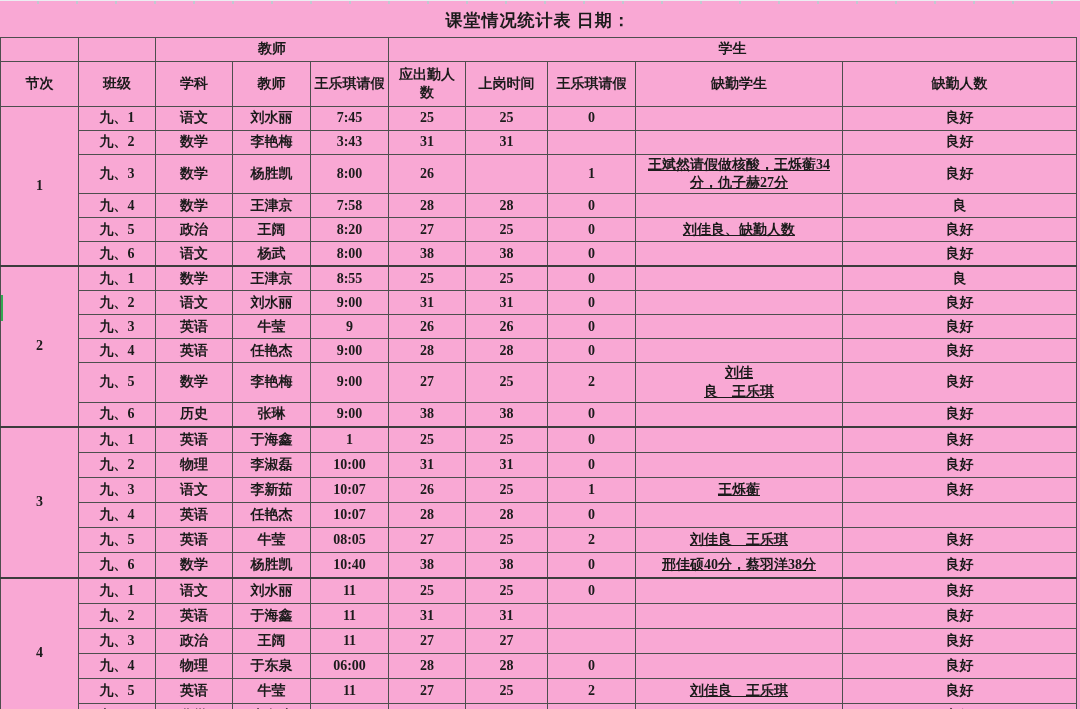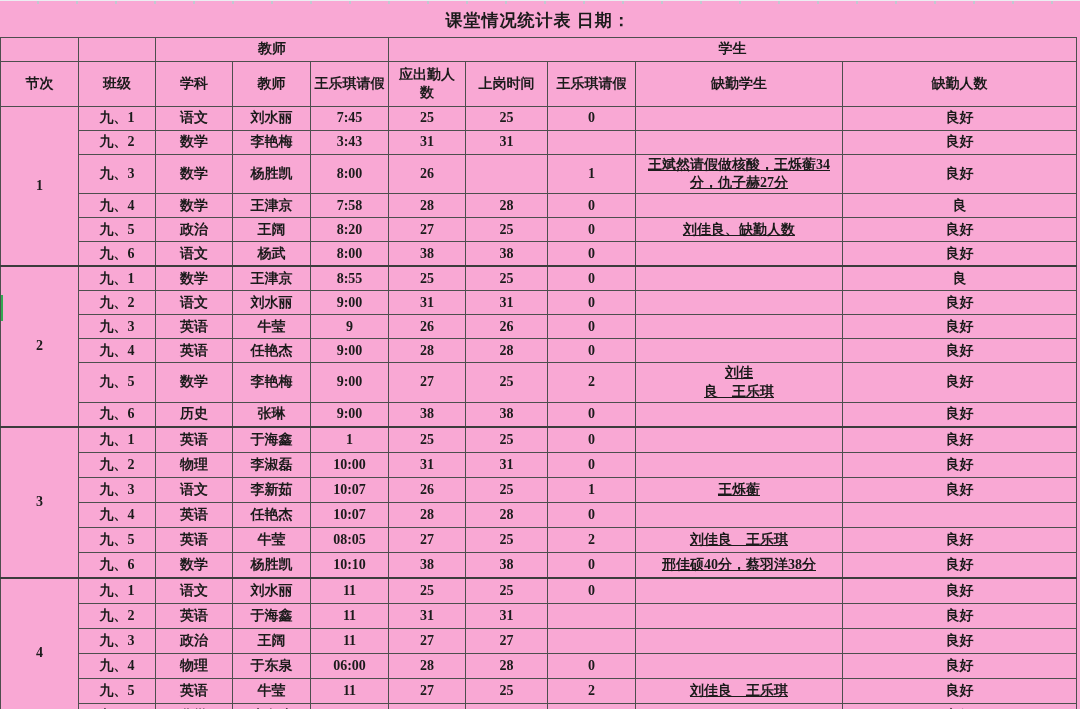--- a/index.html
+++ b/index.html
@@ -275,21 +275,21 @@
             <td class="c-expected">27</td>
             <td class="c-actual">25</td>
             <td class="c-absent-count">2</td>
             <td class="c-absent-students">刘佳良　王乐琪</td>
             <td class="c-status">良好</td>
           </tr>
           <tr class="h23">
             <td class="c-class">九、6</td>
             <td class="c-subject">数学</td>
             <td class="c-teacher">杨胜凯</td>
-            <td class="c-time">10:10</td>
+            <td class="c-time">10:40</td>
             <td class="c-expected">38</td>
             <td class="c-actual">38</td>
             <td class="c-absent-count">0</td>
             <td class="c-absent-students">邢佳硕40分，蔡羽洋38分</td>
             <td class="c-status">良好</td>
           </tr>
           <tr class="period-start h23">
             <td rowspan="6">4</td>
             <td class="c-class">九、1</td>
             <td class="c-subject">语文</td>

